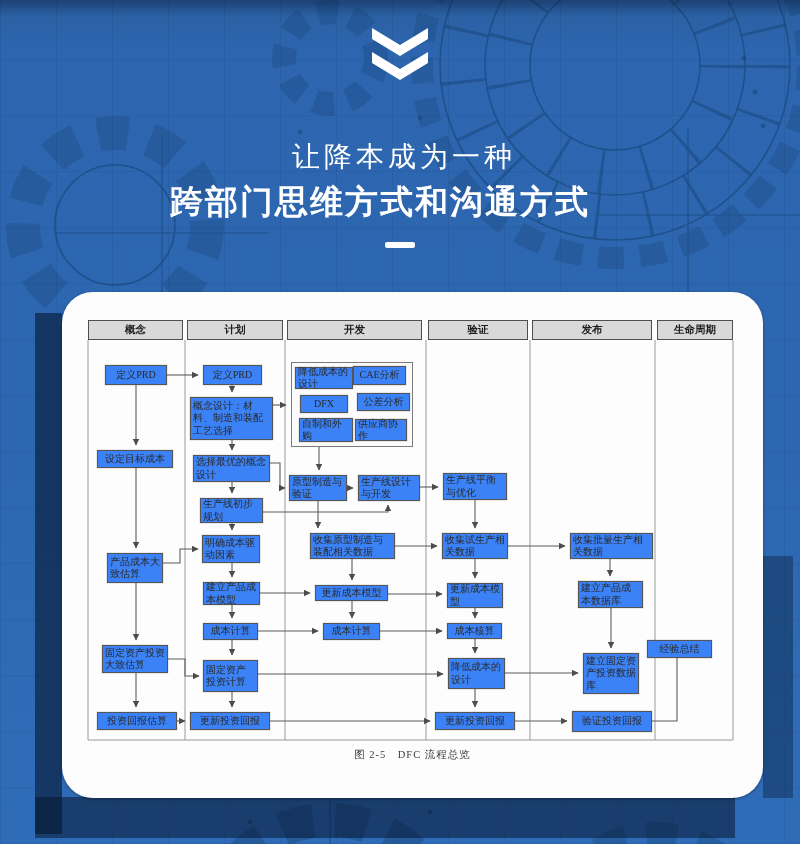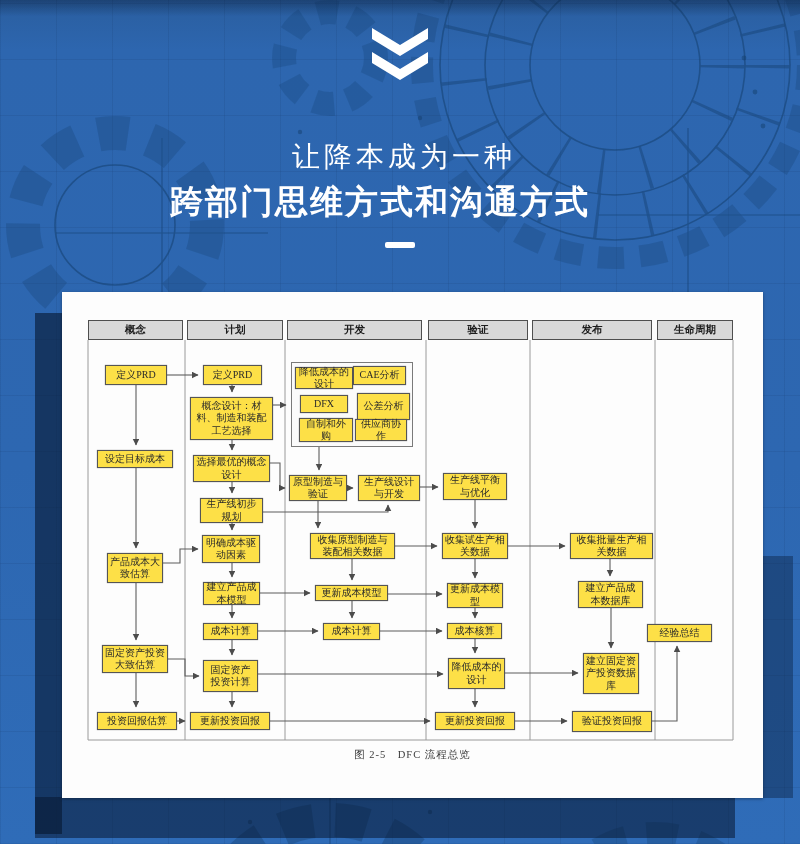--- a/index.html
+++ b/index.html
@@ -15,27 +15,27 @@
   .chev{position:absolute;left:372px;top:28px;}
   .t1{position:absolute;left:0;top:134px;width:800px;text-align:center;color:#fff;
       font-size:28px;font-weight:500;letter-spacing:4px;margin:4px;}
   .t2{position:absolute;left:0;top:180px;width:760px;text-align:center;color:#fff;
       font-size:33px;font-weight:800;letter-spacing:2px;margin:0;}
   .dashbar{position:absolute;left:385px;top:242px;width:30px;height:6px;background:#fff;border-radius:2px;}
   .shadowL{position:absolute;left:35px;top:313px;width:27px;height:521px;background:rgba(7,24,50,.62);}
   .shadowB{position:absolute;left:35px;top:797px;width:700px;height:41px;background:rgba(7,24,50,.55);}
   .shadowR{position:absolute;left:763px;top:556px;width:30px;height:242px;background:rgba(10,30,62,.42);}
   .card{position:absolute;left:62px;top:292px;width:701px;height:506px;background:#fdfdfd;
-        box-shadow:0 1px 3px rgba(0,0,0,.35);}
+        box-shadow:0 1px 3px rgba(0,0,0,.35);border-radius:31px;}
   .wires{position:absolute;left:0;top:0;}
   .hdr{position:absolute;height:20px;background:#d9d9d9;border:1.5px solid #4f4f4f;box-sizing:border-box;
        display:flex;align-items:center;justify-content:center;
        font-family:"Liberation Serif",serif;font-size:10.5px;font-weight:bold;color:#1d1d1d;}
-  .node{position:absolute;background:#fde047;border:1.4px solid #555;box-sizing:border-box;
-        display:flex;align-items:center;justify-content:center;text-align:center;
+  .node{position:absolute;background:#3b82f6;border:1.4px solid #555;box-sizing:border-box;
+        display:flex;align-items:center;justify-content:center;
         font-family:"Liberation Serif",serif;font-size:10px;line-height:1.22;color:#2a2a2a;
         padding:1px 2px;box-shadow:0 0 1px rgba(60,60,60,.6);}
   .groupbox{position:absolute;border:1px solid #7a7a7a;background:#fbfbfb;box-sizing:border-box;}
   .caption{position:absolute;left:0;top:456px;width:701px;text-align:center;
            font-family:"Liberation Serif",serif;font-size:10.5px;color:#3c3c3c;letter-spacing:1px;}
 </style>
 </head>
 <body>
 
 <div class="stage">
@@ -170,39 +170,39 @@
     <div class="node" style="left:138px;top:206px;width:63px;height:25px">生产线初步规划</div>
     <div class="node" style="left:140px;top:243px;width:58px;height:28px">明确成本驱动因素</div>
     <div class="node" style="left:141px;top:290px;width:57px;height:23px">建立产品成本模型</div>
     <div class="node" style="left:141px;top:331px;width:55px;height:17px">成本计算</div>
     <div class="node" style="left:141px;top:368px;width:55px;height:32px">固定资产投资计算</div>
     <div class="node" style="left:128px;top:420px;width:80px;height:18px">更新投资回报</div>
 
     <div class="node" style="left:233px;top:75px;width:58px;height:22px">降低成本的设计</div>
     <div class="node" style="left:291px;top:74px;width:53px;height:19px">CAE分析</div>
     <div class="node" style="left:238px;top:103px;width:48px;height:18px">DFX</div>
-    <div class="node" style="left:295px;top:101px;width:53px;height:27px">公差分析</div>
+    <div class="node" style="left:295px;top:101px;width:53px;height:18px">公差分析</div>
     <div class="node" style="left:237px;top:126px;width:54px;height:24px">自制和外购</div>
     <div class="node" style="left:293px;top:127px;width:52px;height:22px">供应商协作</div>
     <div class="node" style="left:227px;top:183px;width:58px;height:26px">原型制造与验证</div>
     <div class="node" style="left:296px;top:183px;width:62px;height:26px">生产线设计与开发</div>
     <div class="node" style="left:248px;top:241px;width:85px;height:26px">收集原型制造与装配相关数据</div>
     <div class="node" style="left:253px;top:293px;width:73px;height:16px">更新成本模型</div>
     <div class="node" style="left:261px;top:331px;width:57px;height:17px">成本计算</div>
 
     <div class="node" style="left:381px;top:181px;width:64px;height:27px">生产线平衡与优化</div>
     <div class="node" style="left:380px;top:241px;width:66px;height:26px">收集试生产相关数据</div>
     <div class="node" style="left:385px;top:291px;width:56px;height:25px">更新成本模型</div>
     <div class="node" style="left:385px;top:331px;width:55px;height:16px">成本核算</div>
     <div class="node" style="left:386px;top:366px;width:57px;height:31px">降低成本的设计</div>
     <div class="node" style="left:373px;top:420px;width:80px;height:18px">更新投资回报</div>
 
     <div class="node" style="left:508px;top:241px;width:83px;height:26px">收集批量生产相关数据</div>
     <div class="node" style="left:516px;top:289px;width:65px;height:27px">建立产品成本数据库</div>
     <div class="node" style="left:521px;top:361px;width:56px;height:41px">建立固定资产投资数据库</div>
     <div class="node" style="left:510px;top:419px;width:80px;height:21px">验证投资回报</div>
 
-    <div class="node" style="left:585px;top:332px;width:65px;height:18px">经验总结</div>
+    <div class="node" style="left:585px;top:348px;width:65px;height:18px">经验总结</div>
 
     <div class="caption">图 2-5　DFC 流程总览</div>
   </div>
 
 </div>
 
 </body></html>

